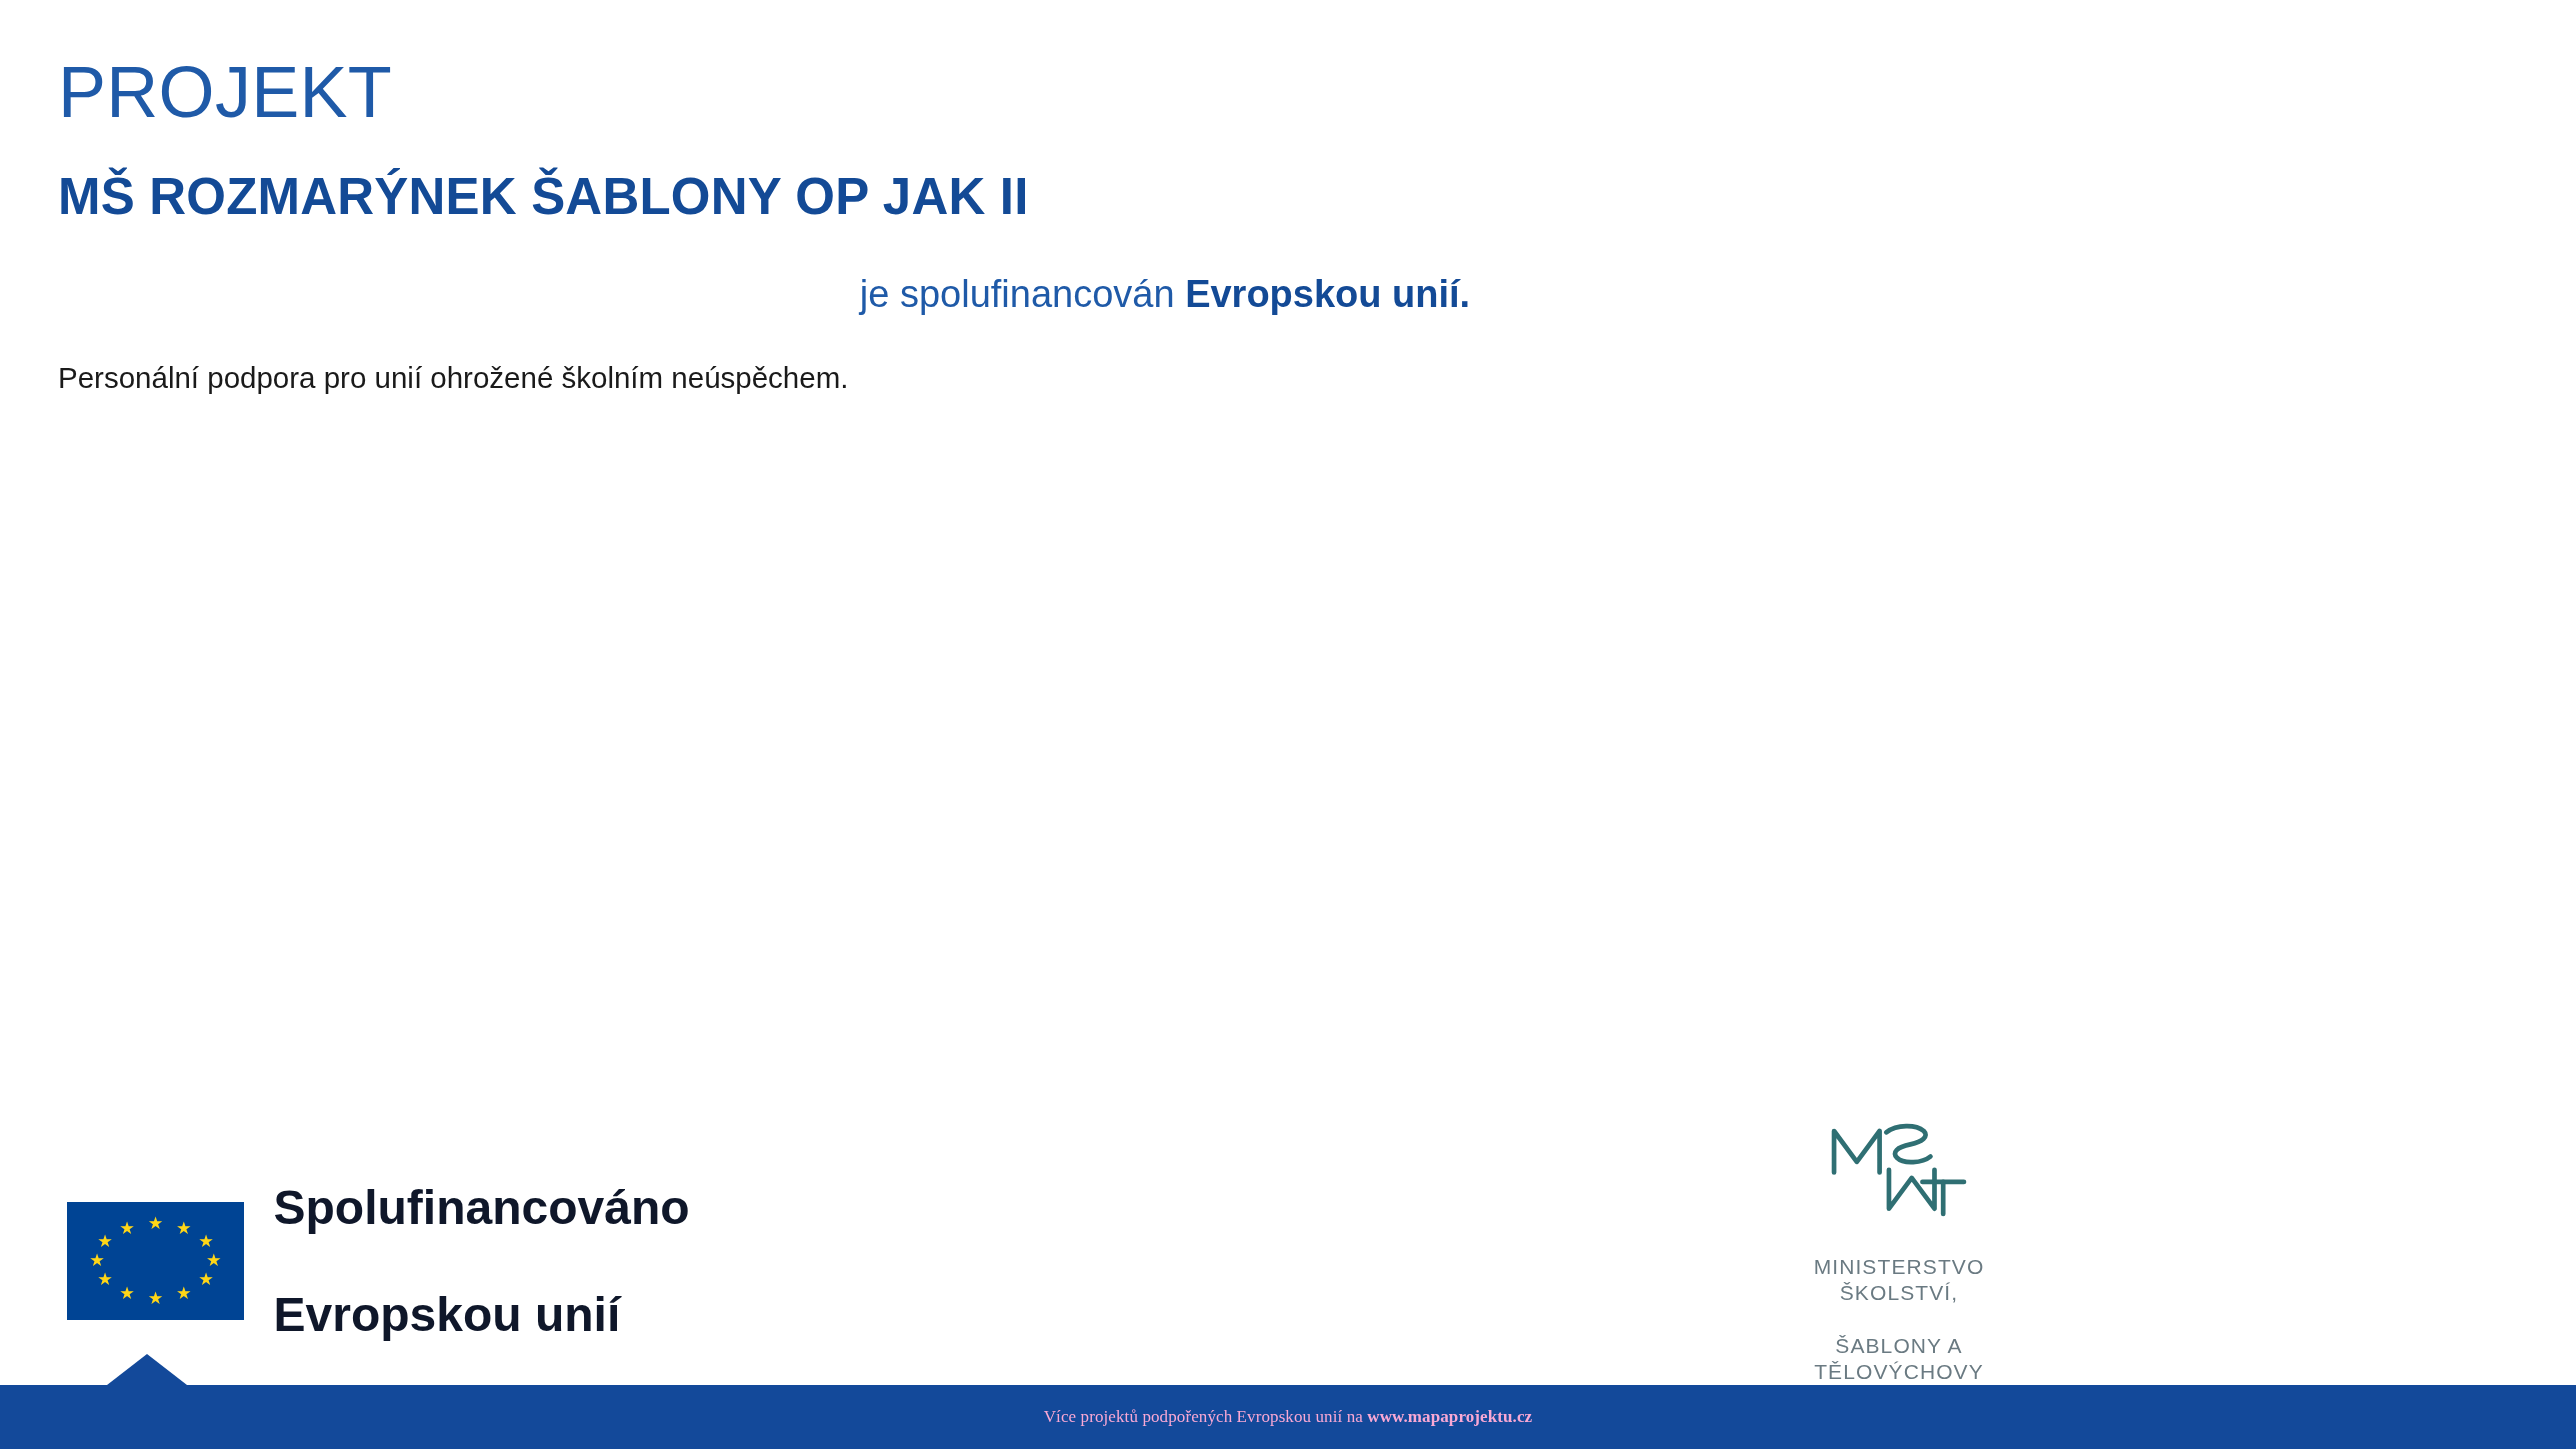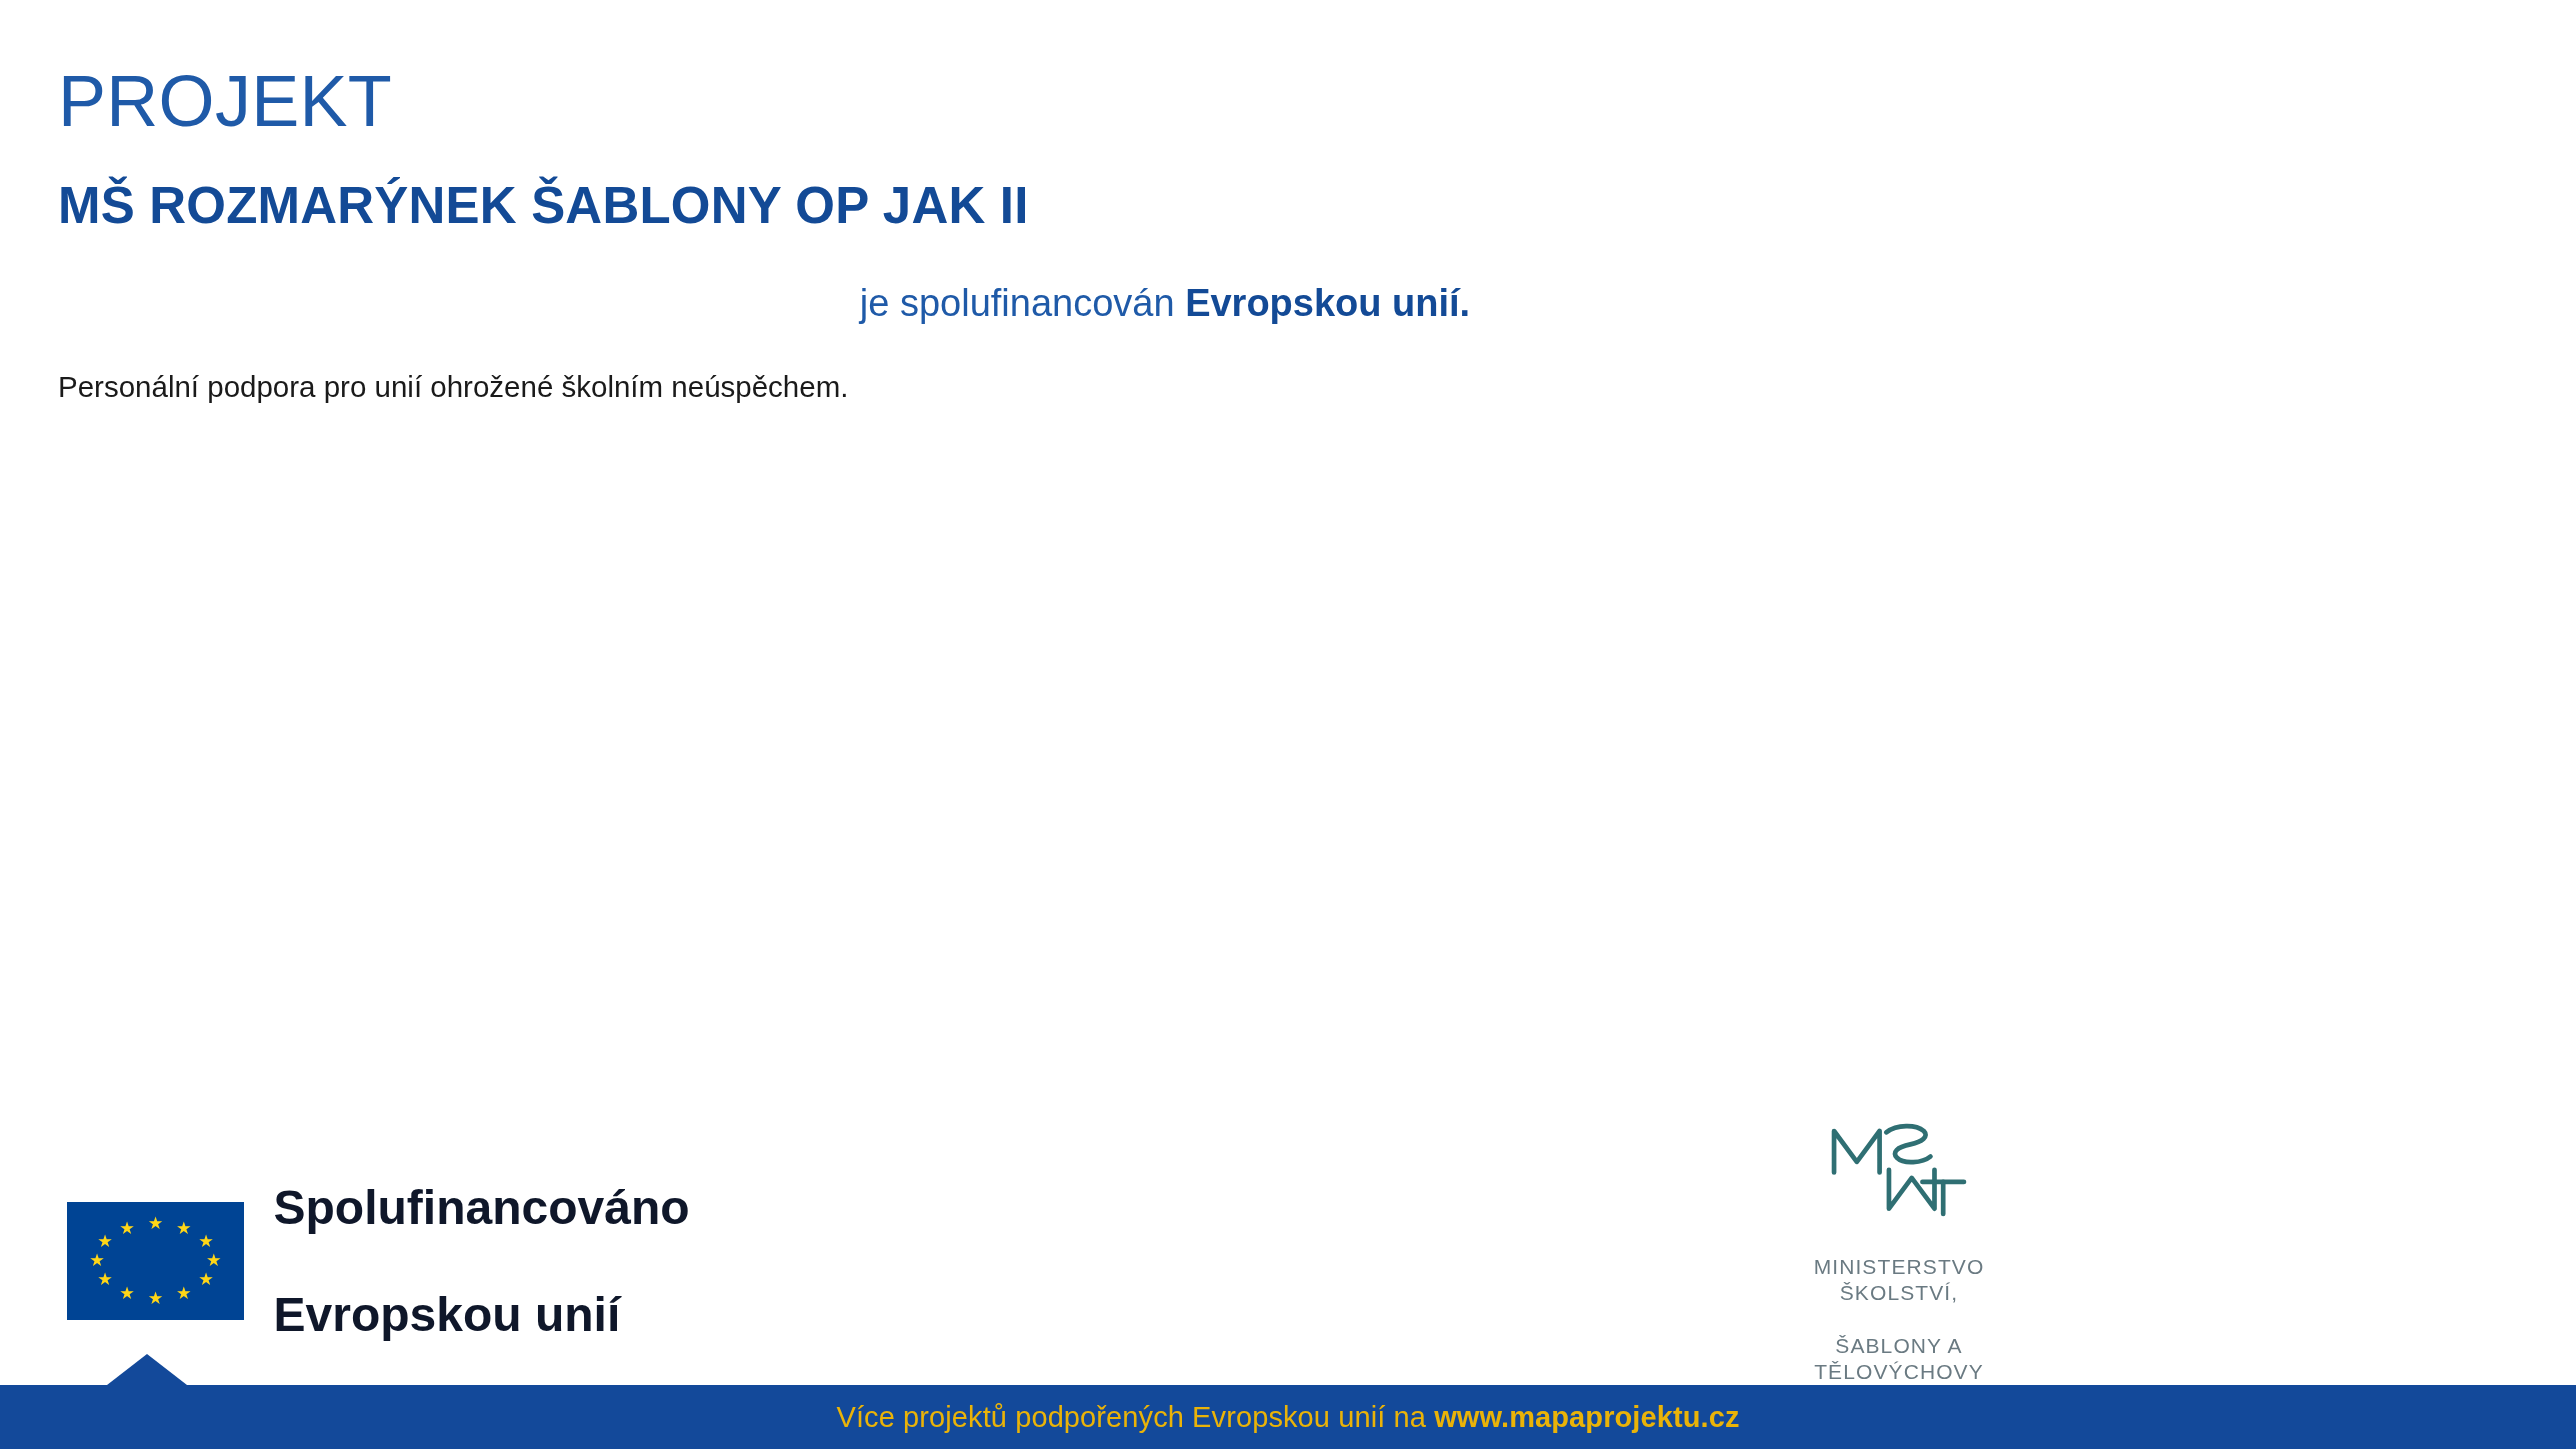--- a/index.html
+++ b/index.html
@@ -19,21 +19,21 @@
   .poster {
     position: absolute;
     inset: 0;
     background: #ffffff;
   }
 
   
   .content {
     position: absolute;
     left: 58px;
-    top: 65px;
+    top: 56px;
     width: 2214px;
   }
 
   .kicker {
     font-size: 72px;
     line-height: 1.0;
     font-weight: 400;
     color: #1f5aa8;
     letter-spacing: 0.3px;
     margin: 0 0 42px 0;
@@ -136,24 +136,25 @@
     left: 0;
     right: 0;
     bottom: 0;
     height: 64px;
     background: #13499a;
     display: flex;
     align-items: center;
     justify-content: center;
   }
   .footer-text {
-    color: #eab308;
-    font-size: 29px;
+    color: #f9a8d4;
+    font-size: 17px;
     font-weight: 400;
     letter-spacing: 0.1px;
+    font-family: Liberation Serif, serif;
   }
   .footer-text strong { font-weight: 700; }
 
   .footer-notch {
     position: absolute;
     bottom: 64px;
     left: 107px;
     width: 0;
     height: 0;
     border-left: 40px solid transparent;

